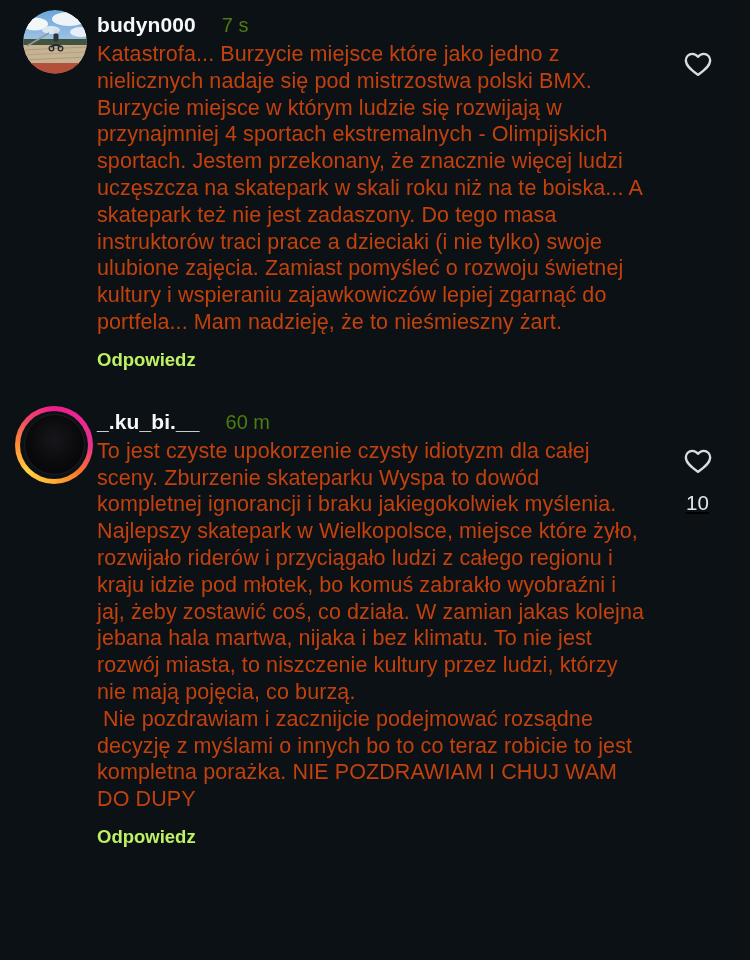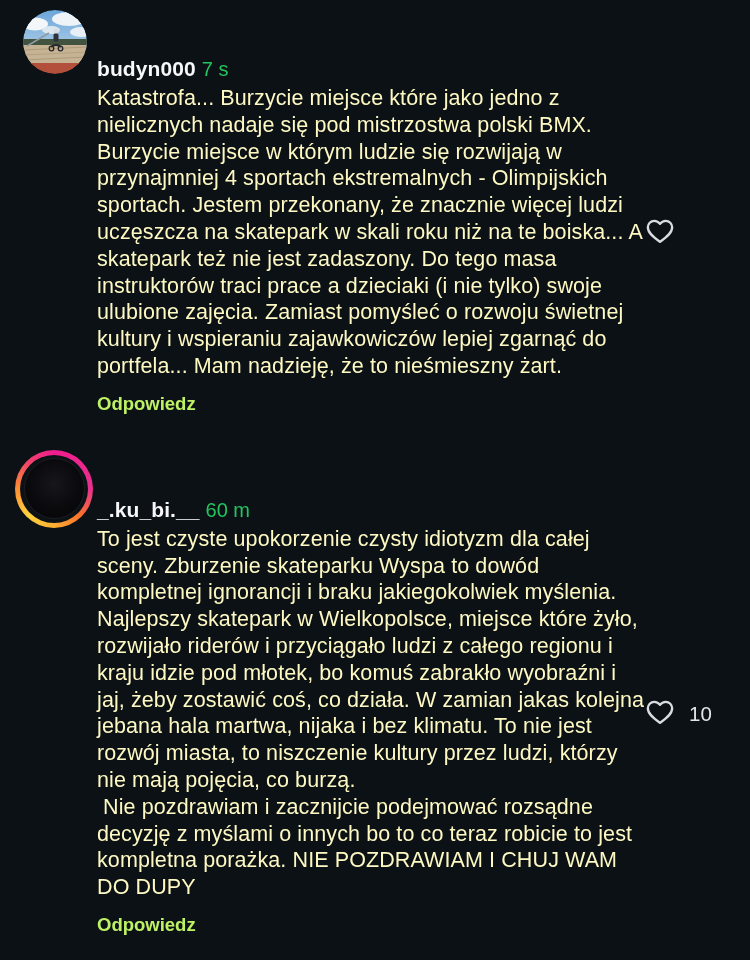--- a/index.html
+++ b/index.html
@@ -36,37 +36,37 @@
   }
   .avatar-dark {
     width: 61px; height: 61px; border-radius: 50%;
     background: radial-gradient(circle at 50% 42%, #17171b 0%, #0a0a0d 55%, #050507 100%);
     border: 1px solid #1c1d22;
     box-sizing: border-box;
   }
 
   .body-col { flex: 0 0 548px; width: 548px; padding-top: 3px; }
 
-  .header-row { display: flex; align-items: baseline; gap: 6px; margin-bottom: 4px; margin-top: 44px; }
+  .header-row { display: flex; align-items: baseline; gap: 26px; margin-bottom: 4px; }
   .username { color: #f5f7f9; font-weight: 700; font-size: 21px; letter-spacing: 0.1px; }
-  .timestamp { color: #22c55e; font-size: 20px; }
+  .timestamp { color: #4d7c0f; font-size: 20px; }
 
   .comment-text {
-    color: #fef9c3; font-size: 21.5px; line-height: 26.8px;
+    color: #c2410c; font-size: 21.5px; line-height: 26.8px;
     white-space: pre-wrap; letter-spacing: 0.1px;
   }
 
   .reply {
     margin-top: 13px; color: #bef264; font-weight: 700; font-size: 18.5px;
     cursor: pointer;
   }
 
   .like-col {
-    flex: 1; display: flex; flex-direction: row; align-items: center;
-    margin-top: 42px; gap: 14px;
+    flex: 1; display: flex; flex-direction: column; align-items: center;
+    margin-top: 42px; gap: 14px; text-decoration: underline;
   }
   .heart-btn { width: 30px; height: 28px; cursor: pointer; }
   .heart-btn svg { display: block; }
   .like-count { color: #e2e6ea; font-size: 20.5px; }
 </style>
 </head>
 <body>
 
 <div class="page">
 

